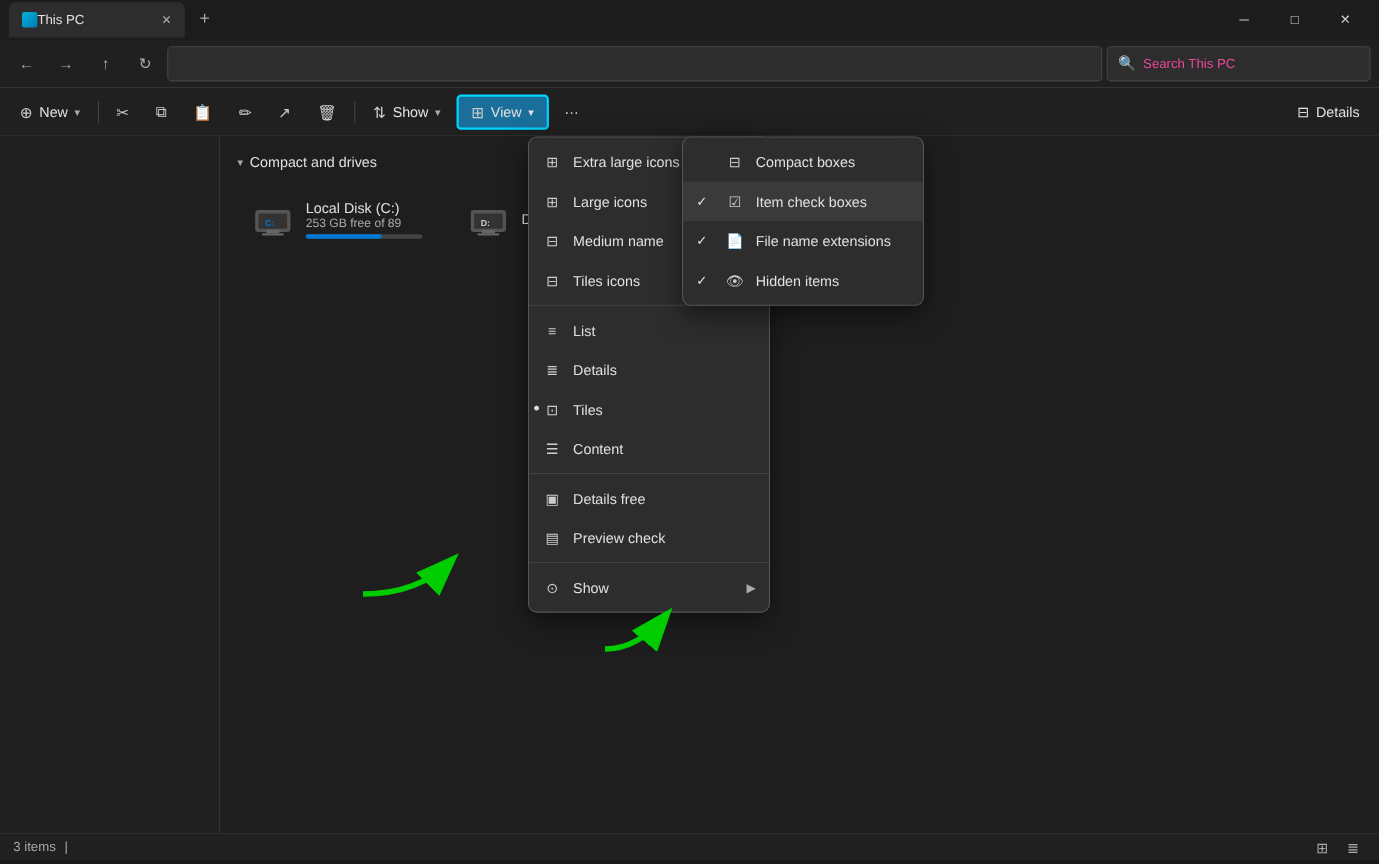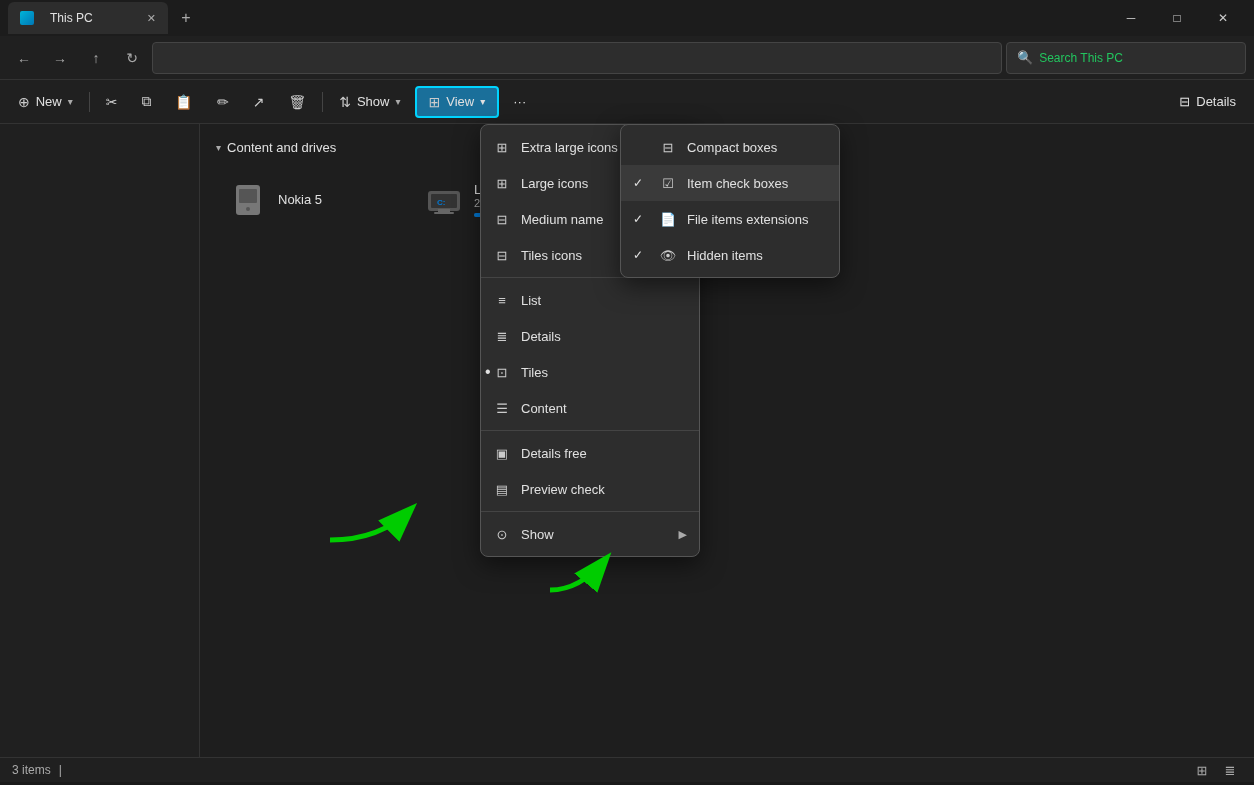--- a/index.html
+++ b/index.html
@@ -26,21 +26,21 @@
       display: flex;
       align-items: center;
       flex: 1;
     }
     .tab {
       display: flex;
       align-items: center;
       background: #2d2d2d;
       border-radius: 6px 6px 0 0;
       padding: 6px 12px;
-      gap: 16px;
+      gap: 0;
       font-size: 12px;
       color: #e0e0e0;
       height: 32px;
       min-width: 160px;
     }
     .tab-icon {
       width: 14px;
       height: 14px;
       background: linear-gradient(135deg, #00b4d8, #0077b6);
       border-radius: 2px;
@@ -408,21 +408,21 @@
 </div>
 
 <div class="nav-bar">
   <div class="nav-btn">←</div>
   <div class="nav-btn">→</div>
   <div class="nav-btn">↑</div>
   <div class="nav-btn">↻</div>
   <div class="address-bar"></div>
   <div class="search-box">
     <span>🔍</span>
-    <span style="font-size:12px;color:#22c55e;">Search This PC</span>
+    <span style="font-size:12px;color:#ec4899;">Search This PC</span>
   </div>
 </div>
 
 <div class="command-bar">
   <div class="cmd-btn">
     <span class="cmd-icon">⊕</span>
     <span>New</span>
     <span style="font-size:10px;color:#aaa;">▾</span>
   </div>
   <div class="cmd-separator"></div>
@@ -462,38 +462,24 @@
     <span>⊟</span>
     <span>Details</span>
   </div>
 </div>
 
 <div class="main-content">
   <div class="nav-pane"></div>
   <div class="content-area">
     <div class="section-title">
       <span class="section-chevron">▾</span>
-      <span>Content and drives</span>
+      <span>Compact and drives</span>
     </div>
     <div class="drives-grid">
 
-      <div class="drive-item">
-        <div class="drive-row">
-          <div class="drive-icon">
-            <svg width="40" height="40" viewBox="0 0 40 40">
-              <rect x="8" y="6" width="24" height="30" rx="3" fill="#777"></rect>
-              <rect x="11" y="10" width="18" height="14" rx="1" fill="#555"></rect>
-              <circle cx="20" cy="30" r="2" fill="#555"></circle>
-            </svg>
-          </div>
-          <div class="drive-info">
-            <div class="drive-name">Nokia 5</div>
-          </div>
-        </div>
-      </div>
 
       <div class="drive-item">
         <div class="drive-row">
           <div class="drive-icon">
             <svg width="40" height="40" viewBox="0 0 40 40">
               <rect x="4" y="12" width="32" height="20" rx="3" fill="#555"></rect>
               <rect x="7" y="15" width="26" height="14" rx="1" fill="#333"></rect>
               <rect x="14" y="30" width="12" height="3" fill="#666"></rect>
               <rect x="10" y="33" width="20" height="2" rx="1" fill="#666"></rect>
               <text x="13" y="26" font-size="8" fill="#0078d4" font-weight="bold">C:</text>
@@ -596,21 +582,21 @@
     <span>Compact boxes</span>
   </div>
   <div class="menu-item highlighted">
     <span class="check-mark">✓</span>
     <span class="menu-icon">☑</span>
     <span>Item check boxes</span>
   </div>
   <div class="menu-item">
     <span class="check-mark">✓</span>
     <span class="menu-icon">📄</span>
-    <span>File items extensions</span>
+    <span>File name extensions</span>
   </div>
   <div class="menu-item">
     <span class="check-mark">✓</span>
     <span class="menu-icon">👁</span>
     <span>Hidden items</span>
   </div>
 </div>
 
 <svg class="arrow-1" viewBox="0 0 120 60" xmlns="http://www.w3.org/2000/svg">
   <defs>

